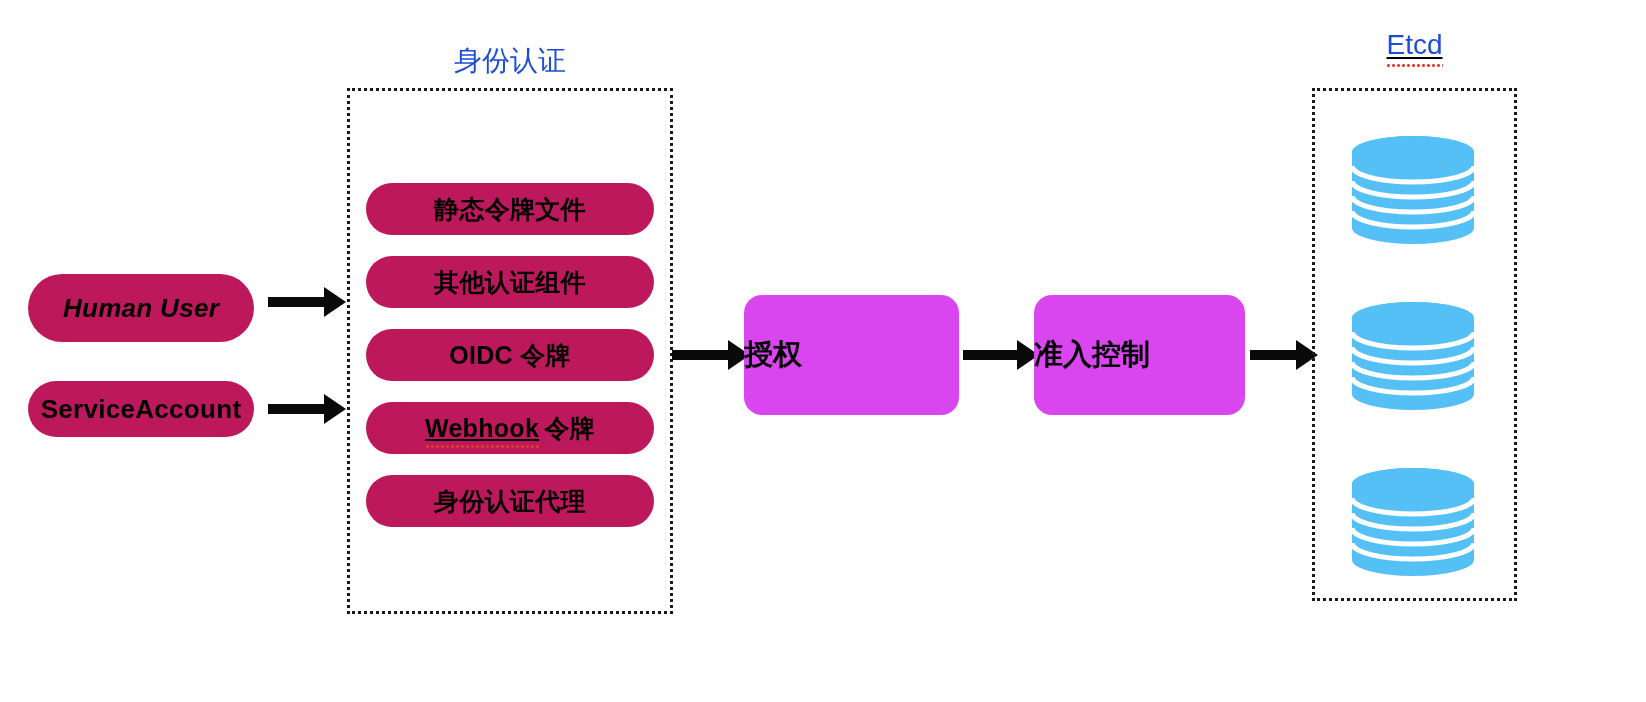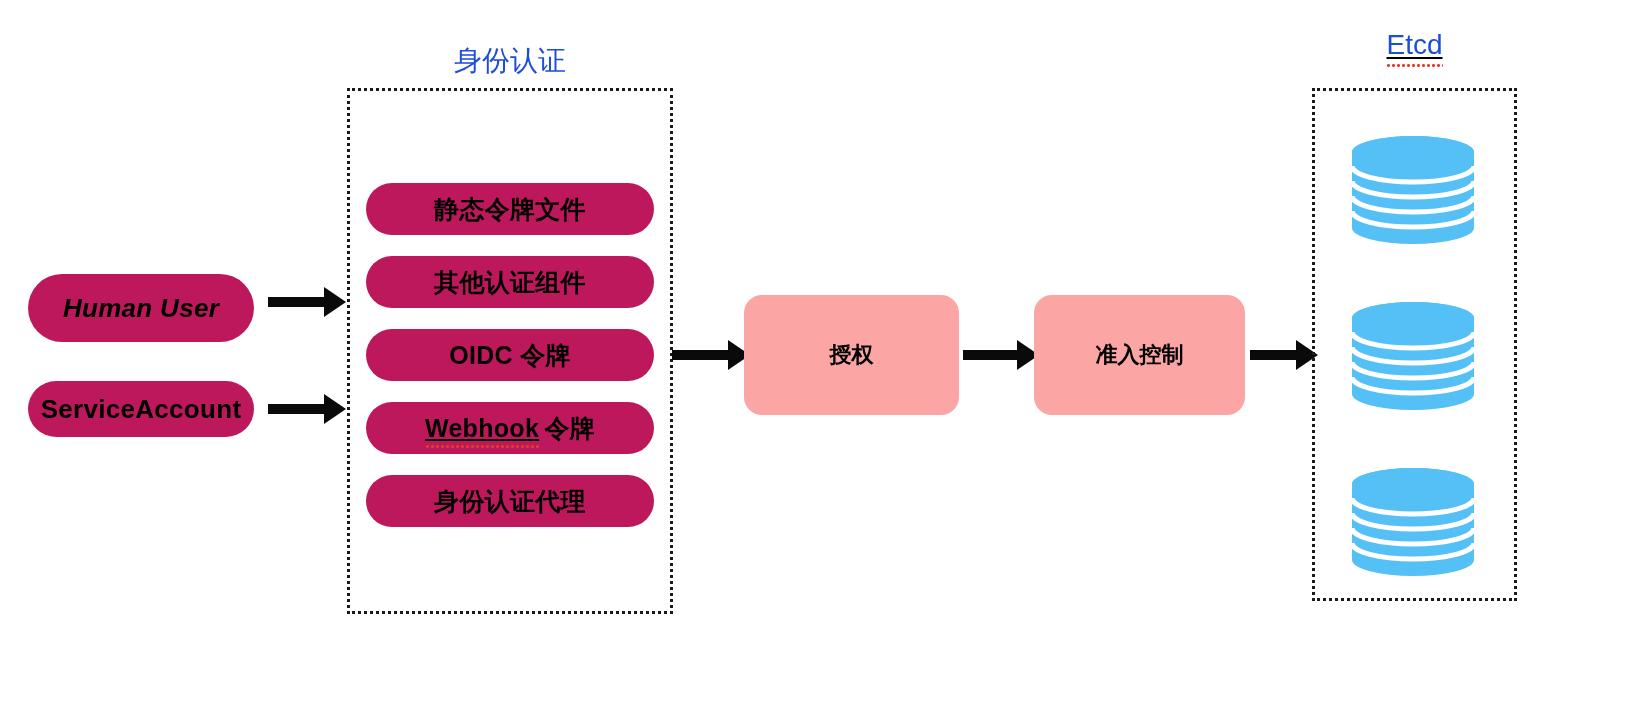--- a/index.html
+++ b/index.html
@@ -32,26 +32,25 @@
     letter-spacing: 0.3px;
     white-space: nowrap;
     box-sizing: border-box;
   }
   .pill.red { background: #e8493a; }
 
   .rbox {
     position: absolute;
     display: flex;
     align-items: center;
-    justify-content: center;
     border-radius: 18px;
-    background: #fca5a5;
+    background: #d946ef;
     color: #000000;
     font-weight: bold;
-    font-size: 22px;
+    font-size: 29px;
     white-space: nowrap;
     box-sizing: border-box;
   }
 
   
   .dotgroup {
     position: absolute;
     border: 3px dotted #1a1a1a;
     box-sizing: border-box;
     background: transparent;

